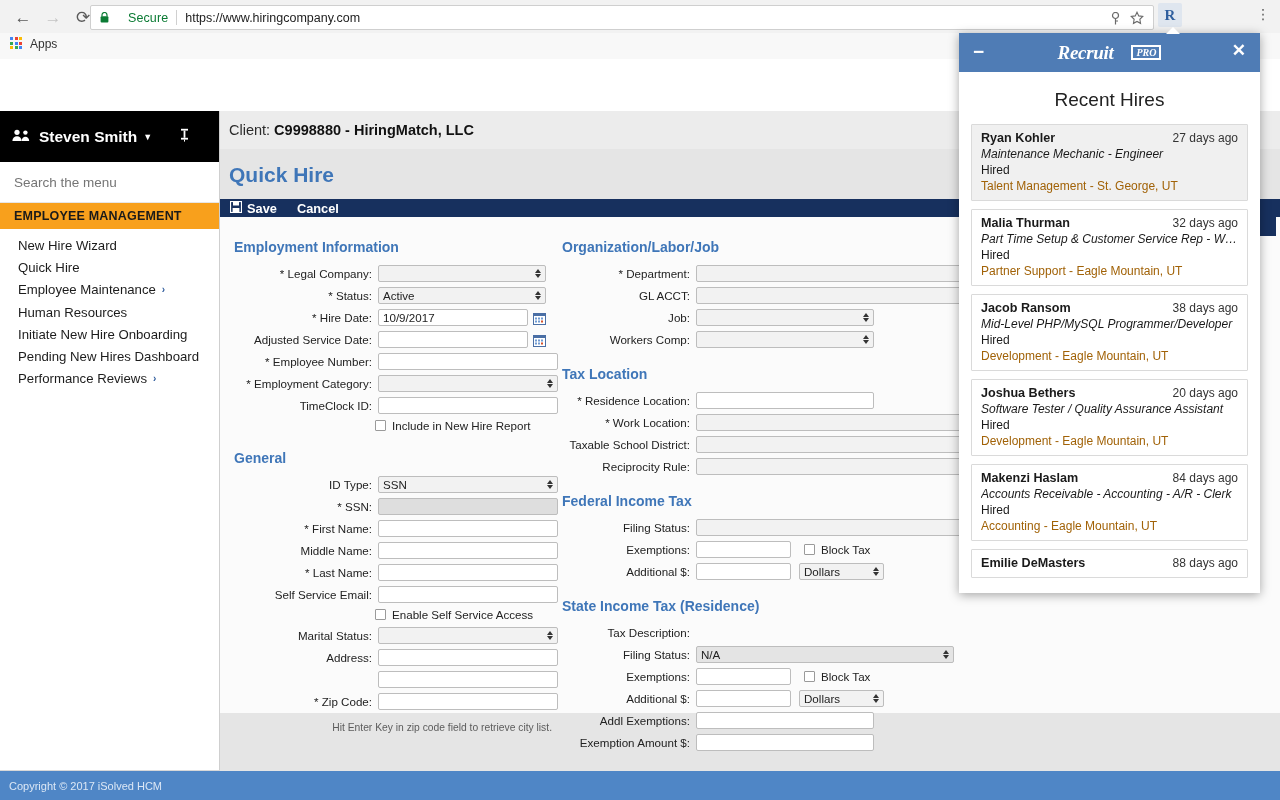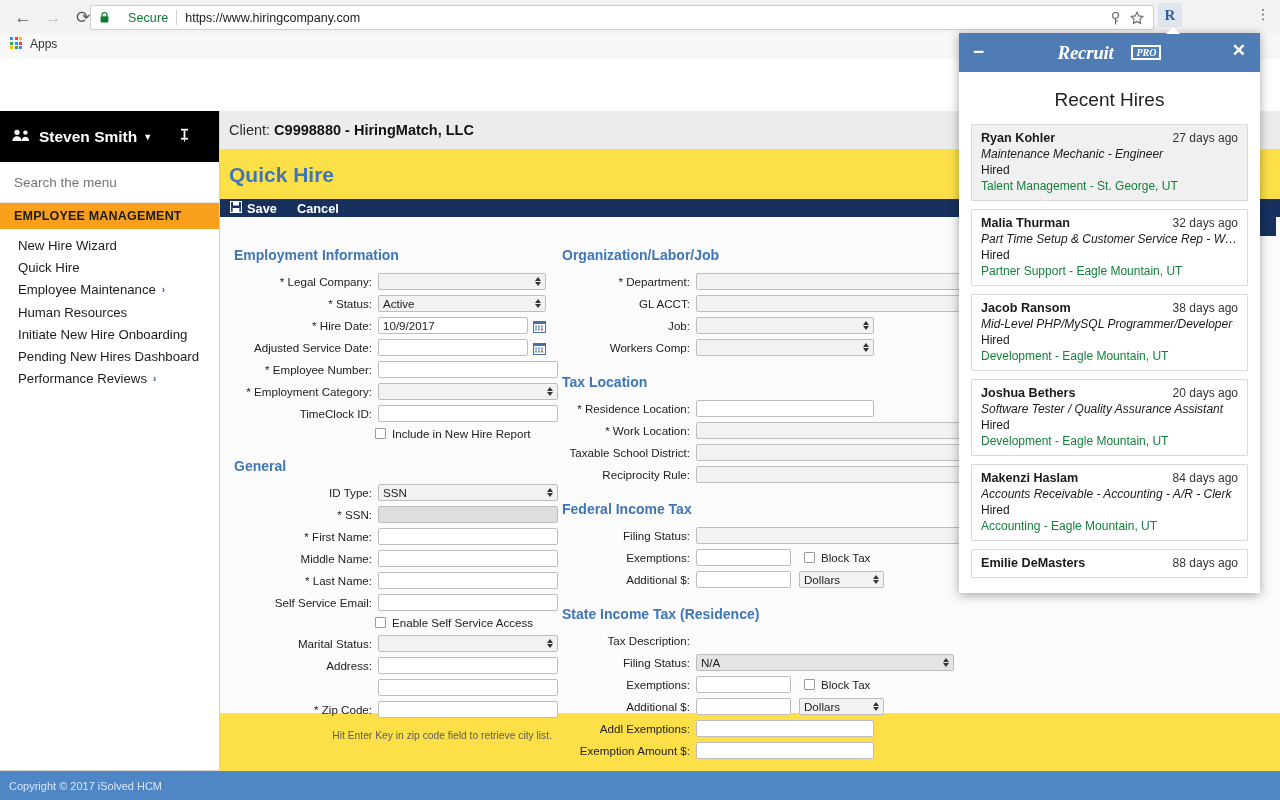--- a/index.html
+++ b/index.html
@@ -46,30 +46,30 @@
   .sb-pin{margin-left:26px;color:#ffffff;font-size:14px;}
   .sb-search{height:40px;display:flex;align-items:center;padding:0 0 0 12px;border-bottom:1px solid #e6e6e6;}
   .sb-search input{border:0;outline:0;font-size:13.5px;color:#9b9b9b;width:190px;background:transparent;font-family:"Liberation Sans",sans-serif;}
   .sb-section{height:26px;background:#f8a01c;display:flex;align-items:center;padding-left:14px;font-size:12.5px;font-weight:bold;color:#1a1a1a;letter-spacing:.2px;}
   .sb-items{padding-top:5px;}
   .sb-item{height:22.3px;display:flex;align-items:center;padding-left:18px;font-size:13.2px;color:#1c1c1c;}
   .sb-item .chev{margin-left:6px;color:#2e5b9c;font-size:10px;font-weight:bold;}
   .sb-bottom{position:absolute;left:0;bottom:0;width:219px;height:29px;background:#f4f4f4;border-top:1px solid #d8d8d8;display:flex;align-items:center;padding-left:14px;font-size:12.5px;font-weight:bold;color:#1a1a1a;letter-spacing:.2px;}
 
   
-  .content{position:absolute;left:220px;top:52px;right:0;bottom:29px;background:#fde047;overflow:hidden;}
+  .content{position:absolute;left:220px;top:52px;right:0;bottom:29px;background:#e5e5e5;overflow:hidden;}
   .client-bar{height:38px;background:#ececec;display:flex;align-items:center;padding-left:9px;}
   .client-bar .lbl{font-size:14.5px;color:#2b2b2b;}
   .client-bar .val{font-size:14.5px;color:#111;font-weight:bold;margin-left:4px;}
   .pg-title{padding:14px 0 12px 9px;font-size:21px;color:#3f76b8;font-weight:bold;}
   .savebar{height:18px;background:#17305e;display:flex;align-items:center;padding-left:10px;gap:20px;}
   .savebar .act{display:flex;align-items:center;gap:5px;color:#ffffff;font-size:12.8px;font-weight:bold;}
   .form-wrap{position:relative;background:#fbfbfb;height:496px;}
 
-  .col{position:absolute;top:16px;}
+  .col{position:absolute;top:8px;}
   .col-left{left:0;width:340px;}
   .col-right{left:330px;width:700px;}
   .grp{font-size:14px;color:#3f76b8;font-weight:bold;}
   .row{display:flex;align-items:center;margin-bottom:4px;height:18px;}
   .lab{font-size:11.6px;color:#222;text-align:right;padding-right:6px;white-space:nowrap;}
   .fi{height:17px;border:1px solid #bdbdbd;background:#ffffff;border-radius:2px;box-sizing:border-box;font-size:11.6px;color:#222;padding:0 4px;line-height:15px;font-family:"Liberation Sans",sans-serif;}
   .fi.dis{background:#dedede;}
   .sel{height:17px;border:1px solid #bdbdbd;background:#f2f2f2;border-radius:2px;box-sizing:border-box;font-size:11.6px;color:#222;padding:0 14px 0 4px;line-height:15px;position:relative;white-space:nowrap;overflow:hidden;}
   .sel:after{content:"";position:absolute;right:4px;top:3px;width:0;height:0;border-left:3.5px solid transparent;border-right:3.5px solid transparent;border-bottom:4px solid #333;}
   .sel:before{content:"";position:absolute;right:4px;bottom:3px;width:0;height:0;border-left:3.5px solid transparent;border-right:3.5px solid transparent;border-top:4px solid #333;}
@@ -94,21 +94,21 @@
   .rp-logo .pro{border:2px solid #ffffff;color:#ffffff;font-size:10px;font-weight:bold;font-style:italic;padding:0px 3px;line-height:11px;font-family:"Liberation Serif",serif;}
   .rp-title{text-align:center;font-size:19px;color:#222;padding:17px 0 13px;}
   .rp-list{padding:0 12px;}
   .rp-card{border:1px solid #dadada;background:#ffffff;padding:6px 9px 7px;margin-bottom:8px;border-radius:1px;}
   .rp-card.hl{background:#f0f0f0;}
   .rp-r1{display:flex;justify-content:space-between;align-items:baseline;}
   .rp-name{font-size:12.6px;font-weight:bold;color:#1a1a1a;}
   .rp-ago{font-size:12px;color:#333;white-space:nowrap;margin-left:6px;}
   .rp-role{font-size:12px;font-style:italic;color:#1a1a1a;margin-top:2px;white-space:nowrap;overflow:hidden;text-overflow:ellipsis;}
   .rp-status{font-size:12px;color:#1a1a1a;margin-top:2px;}
-  .rp-loc{font-size:12px;color:#15803d;margin-top:2px;}
+  .rp-loc{font-size:12px;color:#a16207;margin-top:2px;}
 </style>
 </head>
 <body>
 
 <div id="root">
 
   <div class="browser-bar">
     <div class="nav-btns">
       <div class="nav-btn">←</div>
       <div class="nav-btn disabled">→</div>

